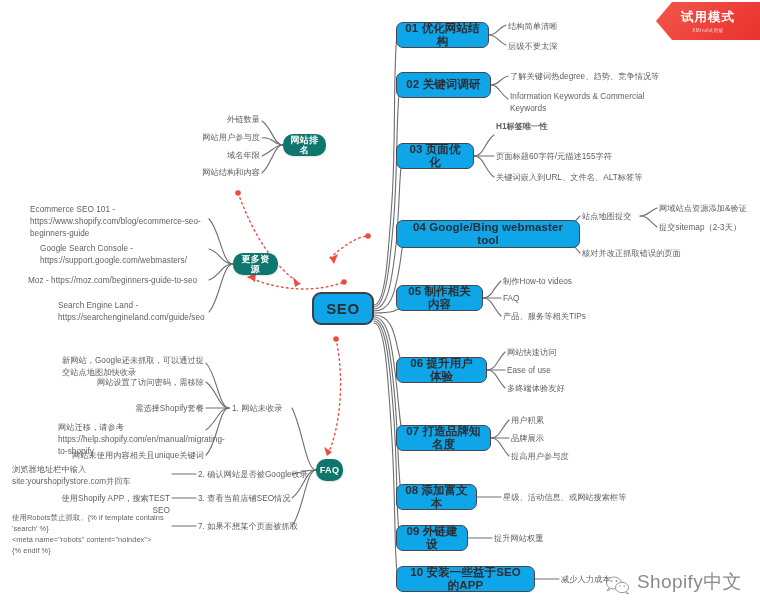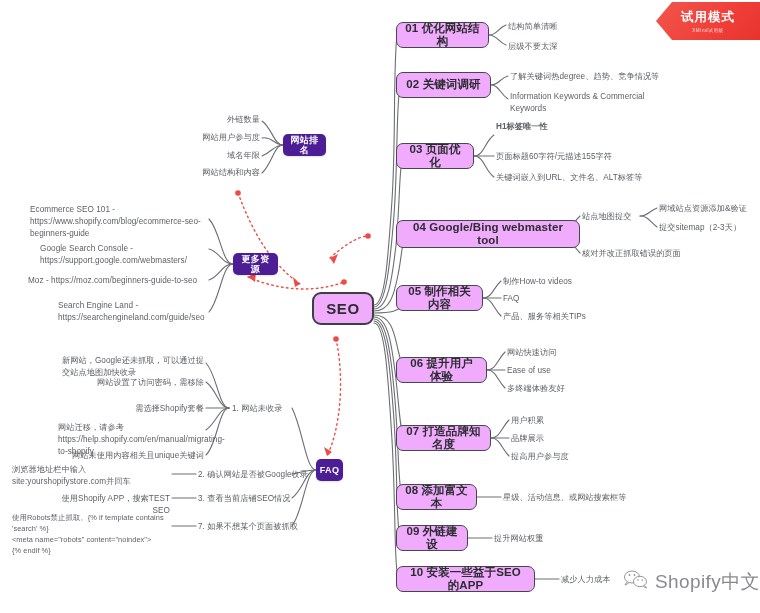--- a/index.html
+++ b/index.html
@@ -18,37 +18,37 @@
   .node{
     position:absolute;
     box-sizing:border-box;
     display:flex;align-items:center;justify-content:center;
     text-align:center;
     line-height:1.15;
   }
   .box{
     border:1.6px solid #44474b;
     border-radius:7px;
-    background:#f0abfc;
+    background:#0ea5e9;
     color:#2b2d30;
     font-weight:bold;
     font-size:11.5px;
     letter-spacing:.1px;
     padding:0 8px;
   }
   .root{
     border:2px solid #3c3f43;
     border-radius:9px;
     font-size:15px;
     letter-spacing:.6px;
   }
   .redbox{
-    background:#4c1d95;
+    background:#0f766e;
     color:#ffffff;
-    border-radius:5px;
+    border-radius:10px;
     font-size:9px;
     font-weight:bold;
     letter-spacing:.3px;
     padding:0 5px;
     box-shadow:0 1px 2px rgba(0,0,0,.12);
   }
   .leaf{
     position:absolute;
     font-size:8.2px;
     color:#5c5f63;
@@ -68,22 +68,22 @@
     clip-path:polygon(16px 0, 100% 0, 100% 100%, 16px 100%, 0 50%);
     display:flex;flex-direction:column;
     align-items:center;justify-content:center;
     color:#fff;
   }
   .banner .b1{font-size:12.5px;font-weight:bold;letter-spacing:1px;}
   .banner .b2{font-size:4.6px;letter-spacing:.6px;opacity:.82;margin-top:2px;}
 
   
   .watermark{
-    position:absolute;right:0;bottom:18px;
-    display:flex;align-items:flex-start;gap:6px;
+    position:absolute;right:18px;bottom:18px;
+    display:flex;align-items:flex-end;gap:6px;
     opacity:.72;
   }
   .watermark .wm-text{
     font-size:19px;color:#5a5d61;letter-spacing:.4px;
   }
   .wm-logo{width:26px;height:20px;}
 </style>
 </head>
 <body>
 

